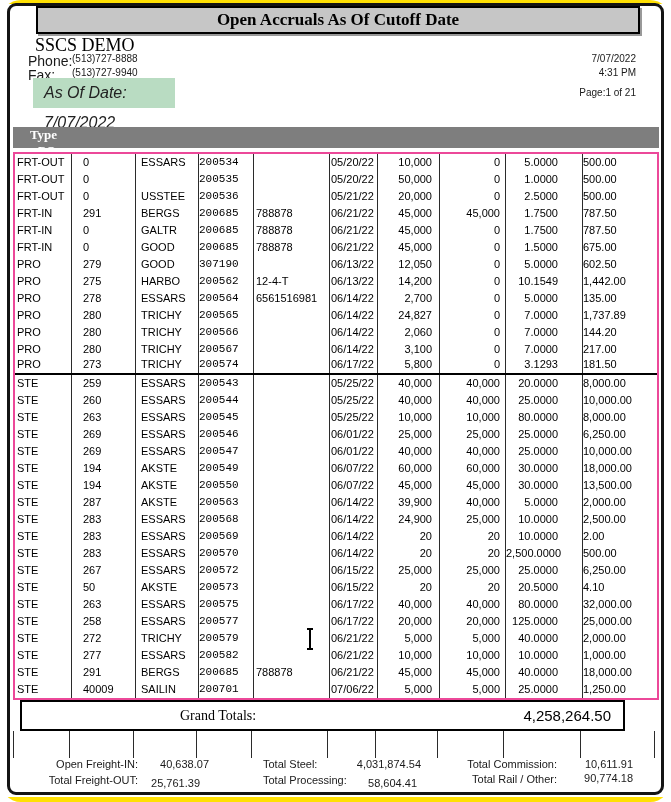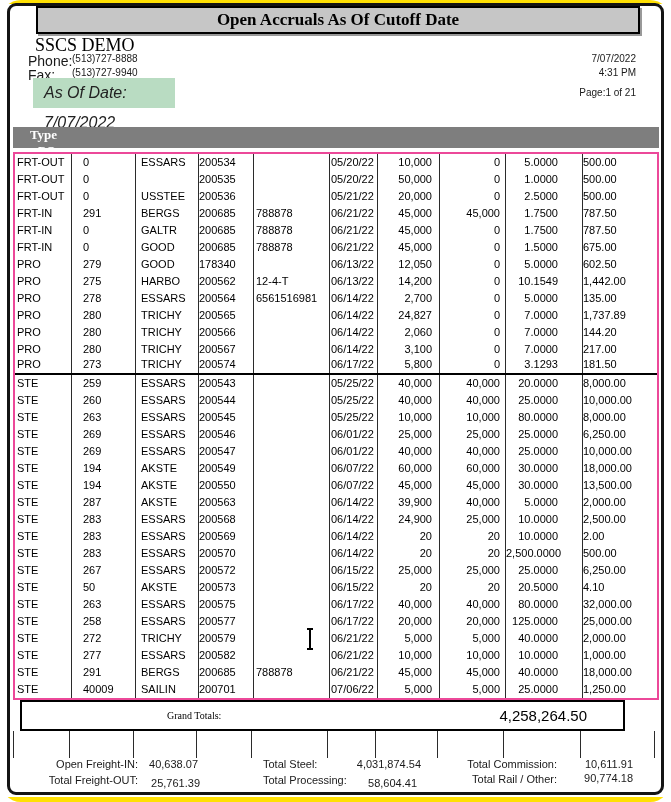--- a/index.html
+++ b/index.html
@@ -32,45 +32,45 @@
              text-align:center;flex:0 0 auto;}
   .tbody{position:absolute;left:13px;top:152px;width:646px;border:2px solid #ec4899;box-sizing:border-box;
          background:#fff;}
   .row{display:flex;height:17px;line-height:16px;}
   .row.section-end{height:15px;line-height:13px;border-bottom:2px solid #000;overflow:hidden;}
   .cell{flex:0 0 auto;font-size:11px;color:#000;border-right:1px solid #2b2b2b;box-sizing:border-box;
         white-space:nowrap;overflow:hidden;}
   .c0{width:57px;text-align:left;padding-left:2px;}
   .c1{width:64px;text-align:left;padding-left:11px;}
   .c2{width:63px;text-align:left;padding-left:5px;}
-  .c3{width:55px;text-align:center;padding-right:20px;}
+  .c3{width:55px;text-align:center;padding-right:20px;font-family:Liberation Mono, monospace;}
   .c4{width:76px;text-align:left;padding-left:2px;}
   .c5{width:48px;text-align:left;padding-left:1px;}
   .c6{width:62px;text-align:right;padding-right:7px;}
   .c7{width:66px;text-align:right;padding-right:5px;}
   .c8{width:77px;text-align:right;padding-right:24px;}
   .c9{width:74px;text-align:left;padding-right:4px;border-right:none;}
   .thead .c0,.thead .c1,.thead .c2,.thead .c3,.thead .c4,.thead .c5,.thead .c6,.thead .c7,.thead .c8,.thead .c9
         {text-align:center;padding:0;border:none;}
   
   .grand-box{position:absolute;left:20px;top:700px;width:605px;height:31px;border:2px solid #000;
              background:#fff;box-sizing:border-box;z-index:5;}
-  .grand-label{position:absolute;left:145px;top:0;line-height:27px;
-               font-family:"Liberation Serif",serif;font-size:10px;color:#000;}
-  .grand-value{position:absolute;right:36px;top:0;line-height:27px;font-size:15px;color:#000;}
+  .grand-label{position:absolute;left:158px;top:0;line-height:27px;
+               font-family:"Liberation Serif",serif;font-size:14px;color:#000;}
+  .grand-value{position:absolute;right:12px;top:0;line-height:27px;font-size:15px;color:#000;}
   
   .stubs{position:absolute;left:13px;top:731px;width:646px;height:27px;display:flex;
          border-left:1px solid #2b2b2b;box-sizing:border-box;}
   .stub{flex:0 0 auto;border-right:1px solid #2b2b2b;box-sizing:border-box;height:100%;}
   .s0{width:56px;} .s1{width:64px;} .s2{width:63px;} .s3{width:55px;} .s4{width:76px;}
   .s5{width:48px;} .s6{width:62px;} .s7{width:66px;} .s8{width:77px;} .s9{width:74px;}
   
   .fl,.fv{position:absolute;font-size:11px;color:#1a1a1a;}
   .ra{text-align:right;}
-  .f1l{left:28px;top:758px;width:110px;}  .f1v{left:140px;top:758px;width:58px;}
+  .f1l{left:28px;top:758px;width:110px;}  .f1v{left:151px;top:758px;width:58px;}
   .f2l{left:28px;top:774px;width:110px;}  .f2v{left:140px;top:777px;width:60px;}
   .f3l{left:263px;top:758px;}             .f3v{left:330px;top:758px;width:91px;}
   .f4l{left:263px;top:774px;}             .f4v{left:330px;top:777px;width:87px;}
   .f5l{left:448px;top:758px;width:109px;} .f5v{left:570px;top:758px;width:63px;}
   .f6l{left:448px;top:773px;width:109px;} .f6v{left:570px;top:772px;width:63px;}
   
   .ibeam{position:absolute;left:306px;top:628px;width:8px;height:22px;z-index:9;}
   .ibeam::before{content:"";position:absolute;left:3px;top:1px;bottom:1px;width:2px;background:#000;}
   .ibeam::after{content:"";position:absolute;left:1px;top:0;width:6px;height:2px;background:#000;
                 box-shadow:0 20px 0 #000;}
@@ -181,21 +181,21 @@
       <div class="cell c5">06/21/22</div>
       <div class="cell c6">45,000</div>
       <div class="cell c7">0</div>
       <div class="cell c8">1.5000</div>
       <div class="cell c9">675.00</div>
     </div>
       <div class="row">
       <div class="cell c0">PRO</div>
       <div class="cell c1">279</div>
       <div class="cell c2">GOOD</div>
-      <div class="cell c3">178340</div>
+      <div class="cell c3">307190</div>
       <div class="cell c4"></div>
       <div class="cell c5">06/13/22</div>
       <div class="cell c6">12,050</div>
       <div class="cell c7">0</div>
       <div class="cell c8">5.0000</div>
       <div class="cell c9">602.50</div>
     </div>
       <div class="row">
       <div class="cell c0">PRO</div>
       <div class="cell c1">275</div>

